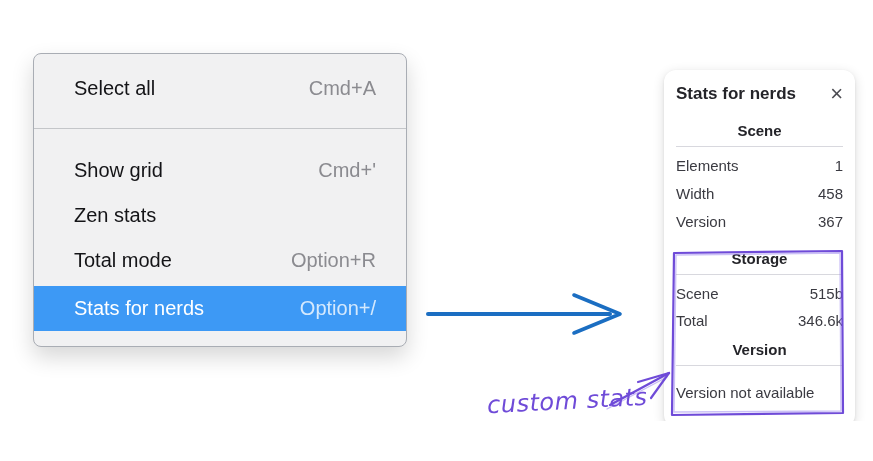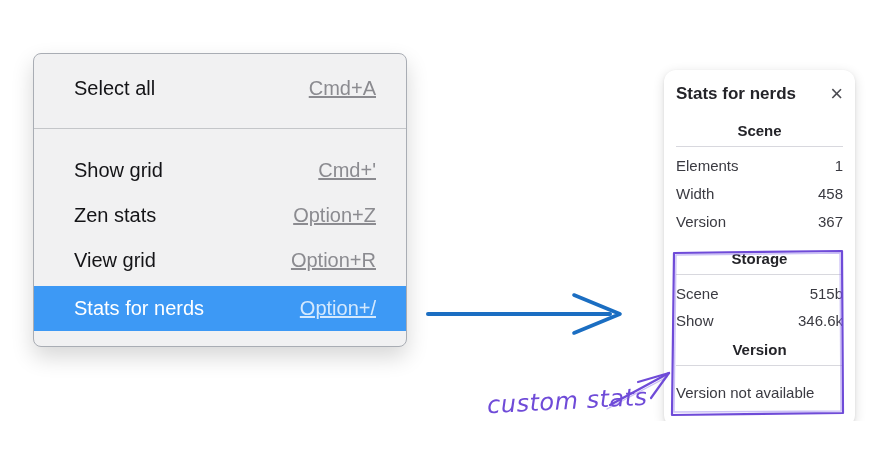--- a/index.html
+++ b/index.html
@@ -14,21 +14,21 @@
     background:#f1f1f2;border:1px solid #a9adb4;border-radius:8px;
     box-shadow:0 10px 22px rgba(0,0,0,0.16);
     box-sizing:border-box;font-size:20px;padding-top:12px;overflow:hidden;
   }
   .menu-item{
     height:44px;display:flex;align-items:center;justify-content:space-between;
     padding:0 30px 0 40px;cursor:default;
   }
   .menu-group2 .menu-item{height:45px;gap:28px;}
   .mi-label{color:#141417;}
-  .mi-short{color:#8b8b90;text-decoration:underline;}
+  .mi-short{color:#8b8b90;}
   .menu-sep{height:1px;background:#c4c6c9;margin:18px 0 19px 0;}
   .menu-item.selected{background:#3d99f5;margin-top:3px;}
   .menu-item.selected .mi-label{color:#ffffff;}
   .menu-item.selected .mi-short{color:rgba(255,255,255,0.78);margin-left:34px;}
 
   
   .panel{
     position:absolute;left:664px;top:70px;width:191px;height:357px;
     background:#ffffff;border-radius:12px;box-sizing:border-box;
     box-shadow:0 3px 12px rgba(0,0,0,0.14),0 1px 3px rgba(0,0,0,0.08);
@@ -67,24 +67,23 @@
       </div>
     </div>
     <div class="menu-sep"></div>
     <div class="menu-group menu-group2">
       <div class="menu-item">
         <span class="mi-label">Show grid</span>
         <span class="mi-short">Cmd+'</span>
       </div>
       <div class="menu-item">
         <span class="mi-label">Zen stats</span>
-        <span class="mi-short">Option+Z</span>
       </div>
       <div class="menu-item">
-        <span class="mi-label">View grid</span>
+        <span class="mi-label">Total mode</span>
         <span class="mi-short">Option+R</span>
       </div>
       <div class="menu-item selected">
         <span class="mi-label">Stats for nerds</span>
         <span class="mi-short">Option+/</span>
       </div>
     </div>
   </div>
 
   <svg class="abs" style="left:424px;top:288px;" width="204" height="50" viewBox="0 0 204 50">
@@ -116,21 +115,21 @@
     </div>
 
     <div class="sec sec-storage">
       <div class="sec-heading">Storage</div>
       <div class="divider"></div>
       <div class="stat-row">
         <span>Scene</span>
         <span>515b</span>
       </div>
       <div class="stat-row">
-        <span>Show</span>
+        <span>Total</span>
         <span>346.6k</span>
       </div>
     </div>
 
     <div class="sec sec-version">
       <div class="sec-heading">Version</div>
       <div class="divider"></div>
       <div class="note">Version not available</div>
     </div>
   </div>

